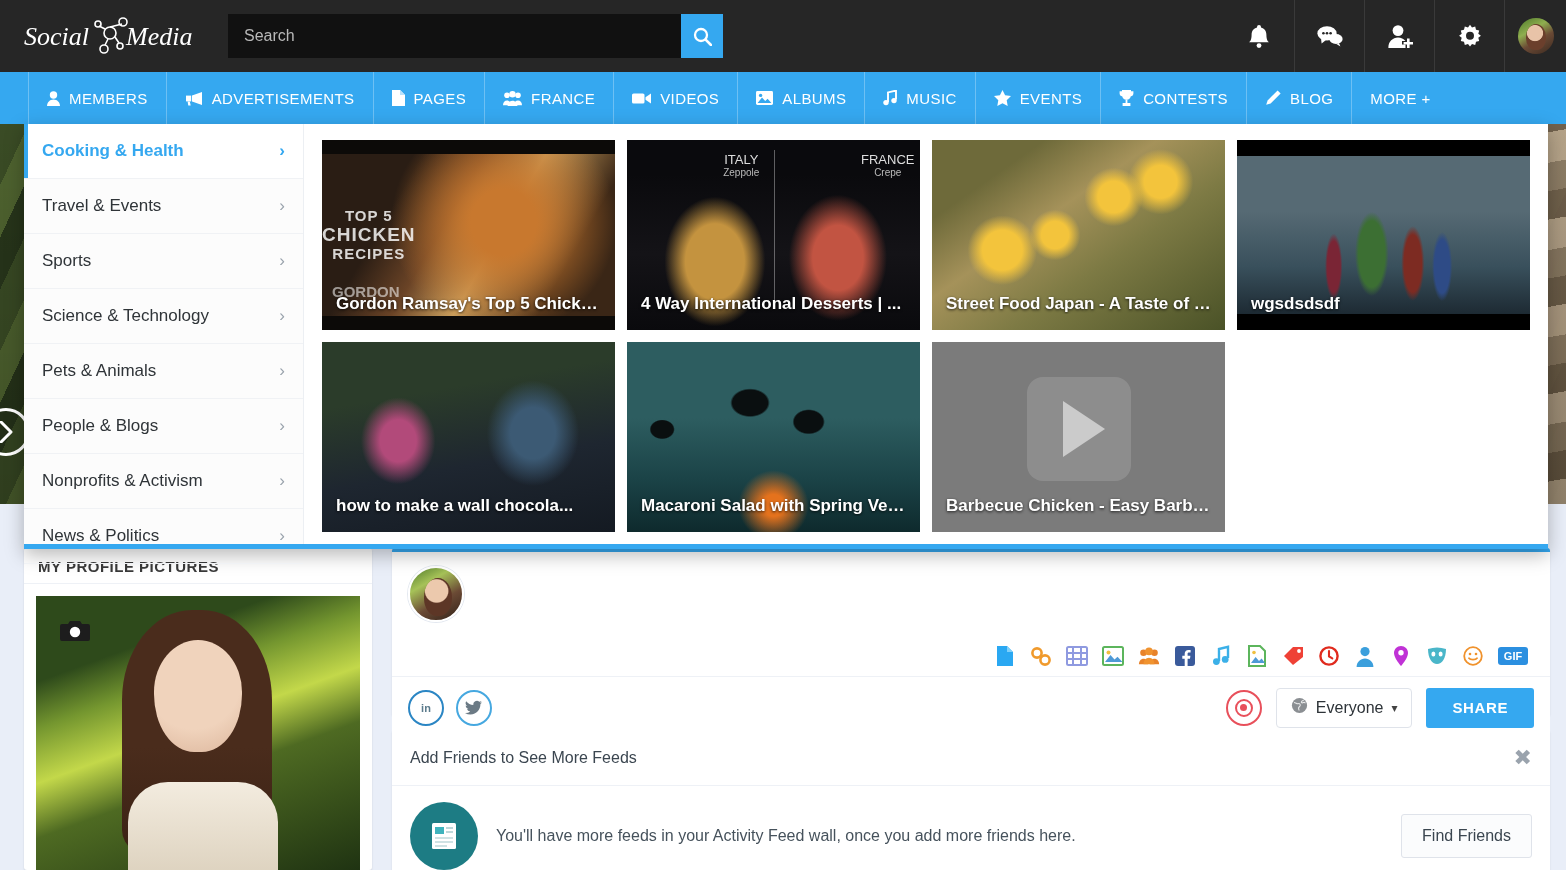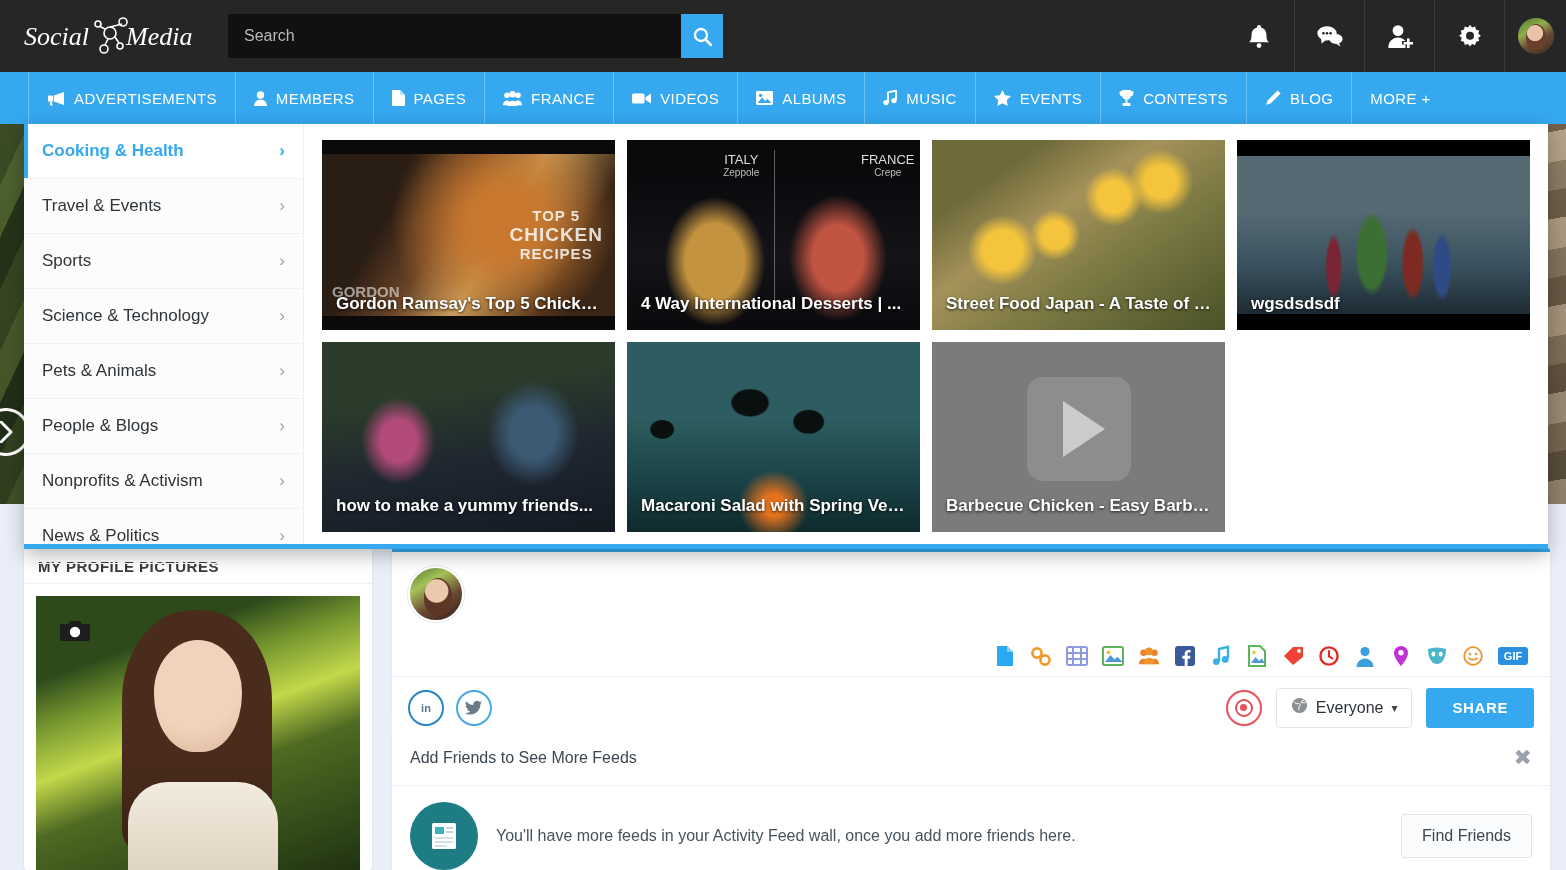--- a/index.html
+++ b/index.html
@@ -231,21 +231,21 @@
   .vcard .vtitle {
     position: absolute; left: 0; right: 0; bottom: 16px; padding: 0 14px;
     color: #fff; font-size: 17px; font-weight: bold; white-space: nowrap;
     overflow: hidden; text-overflow: ellipsis;
     text-shadow: 0 1px 3px rgba(0,0,0,.8);
   }
   .t-gordon { background:#0c0a08; }
   .t-gordon::before{content:'';position:absolute;inset:14px 0;background:
     radial-gradient(circle at 62% 42%, #c8782e 0 16%, rgba(0,0,0,0) 55%),
     linear-gradient(120deg,#2a1d14 0 26%,#6a4326 42%,#caa05e 58%,#3a2616 80%);}
-  .t-gordon .ov{position:absolute;inset:0;display:flex;align-items:center;justify-content:flex-end;padding-right:12px;}
+  .t-gordon .ov{position:absolute;inset:0;display:flex;align-items:center;padding-right:12px;}
   .t-gordon .ov span{color:rgba(255,255,255,.82);font-size:15px;font-weight:bold;line-height:1.12;text-align:center;letter-spacing:1px;}
   .t-gordon .name{position:absolute;left:10px;bottom:30px;color:rgba(255,255,255,.55);font-size:15px;font-weight:bold;}
   .t-dessert { background:#060608; }
   .t-dessert::before{content:'';position:absolute;inset:0;background:
     radial-gradient(ellipse 70px 90px at 30% 64%, #c4933f 0 42%, rgba(0,0,0,0) 72%),
     radial-gradient(ellipse 70px 90px at 72% 62%, #c25442 0 36%, rgba(0,0,0,0) 70%),
     linear-gradient(180deg,#0a0a0d 0 18%,#141317 60%,#0a0a0d 100%);}
   .t-dessert .lbl{position:absolute;top:12px;width:100%;display:flex;color:#ddd;font-size:13px;margin-left:41px;}
   .t-dessert .lbl>div{flex:1;text-align:center;}
   .t-dessert .lbl small{display:block;font-size:10px;color:#bbb;}
@@ -553,33 +553,33 @@
         </svg>
     </div>
     <div class="topicon avatarcell">
       <div class="avatar-top"></div>
     </div>
   </div>
 </div>
 
 <div class="nav">
   <div class="navitem">
+    <svg width="13" height="15" viewBox="0 0 13 15">
+        <circle cx="6.5" cy="4" r="3.7"></circle>
+        <path d="M0 15c0-3.6 2.9-6.5 6.5-6.5S13 11.4 13 15z"></path>
+      </svg>
+    <span>MEMBERS</span>
+  </div>
+  <div class="navitem">
     <svg width="18" height="15" viewBox="0 0 18 15">
         <path d="M17 1v13L7 10.6V4.4z"></path>
         <path d="M1 4.6h5.2v5.8H1z"></path>
         <path d="M2.6 10.6h2.2l.9 4H3.3z"></path>
       </svg>
     <span>ADVERTISEMENTS</span>
-  </div>
-  <div class="navitem">
-    <svg width="13" height="15" viewBox="0 0 13 15">
-        <circle cx="6.5" cy="4" r="3.7"></circle>
-        <path d="M0 15c0-3.6 2.9-6.5 6.5-6.5S13 11.4 13 15z"></path>
-      </svg>
-    <span>MEMBERS</span>
   </div>
   <div class="navitem">
     <svg width="13" height="16" viewBox="0 0 13 16">
         <path d="M0 0h8l5 5v11H0z"></path>
         <path d="M8 0l5 5H8z" fill="#b9e1fb"></path>
       </svg>
     <span>PAGES</span>
   </div>
   <div class="navitem">
     <svg width="19" height="15" viewBox="0 0 19 15">
@@ -716,21 +716,21 @@
       <div class="vtitle">Street Food Japan - A Taste of D...</div>
     </div>
 
     <div class="vcard">
       <div class="thumb t-aveng"></div>
       <div class="vtitle">wgsdsdsdf</div>
     </div>
 
     <div class="vcard">
       <div class="thumb t-choco"></div>
-      <div class="vtitle">how to make a yummy friends...</div>
+      <div class="vtitle">how to make a wall chocola...</div>
     </div>
 
 
     <div class="vcard">
       <div class="thumb t-maca"></div>
       <div class="vtitle">Macaroni Salad with Spring Veg...</div>
     </div>
 
     <div class="vcard">
       <div class="thumb t-bbq">

